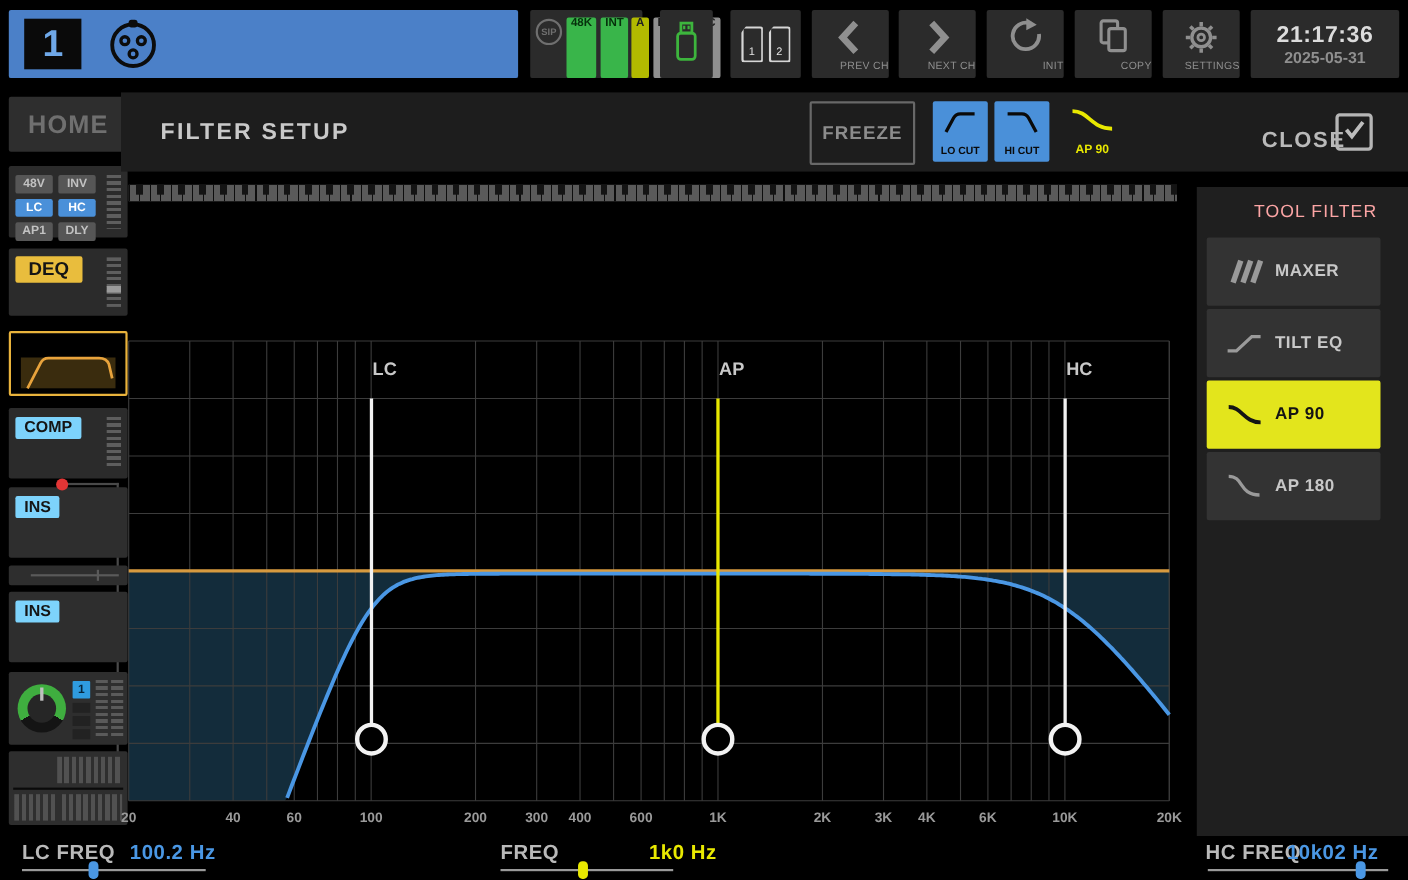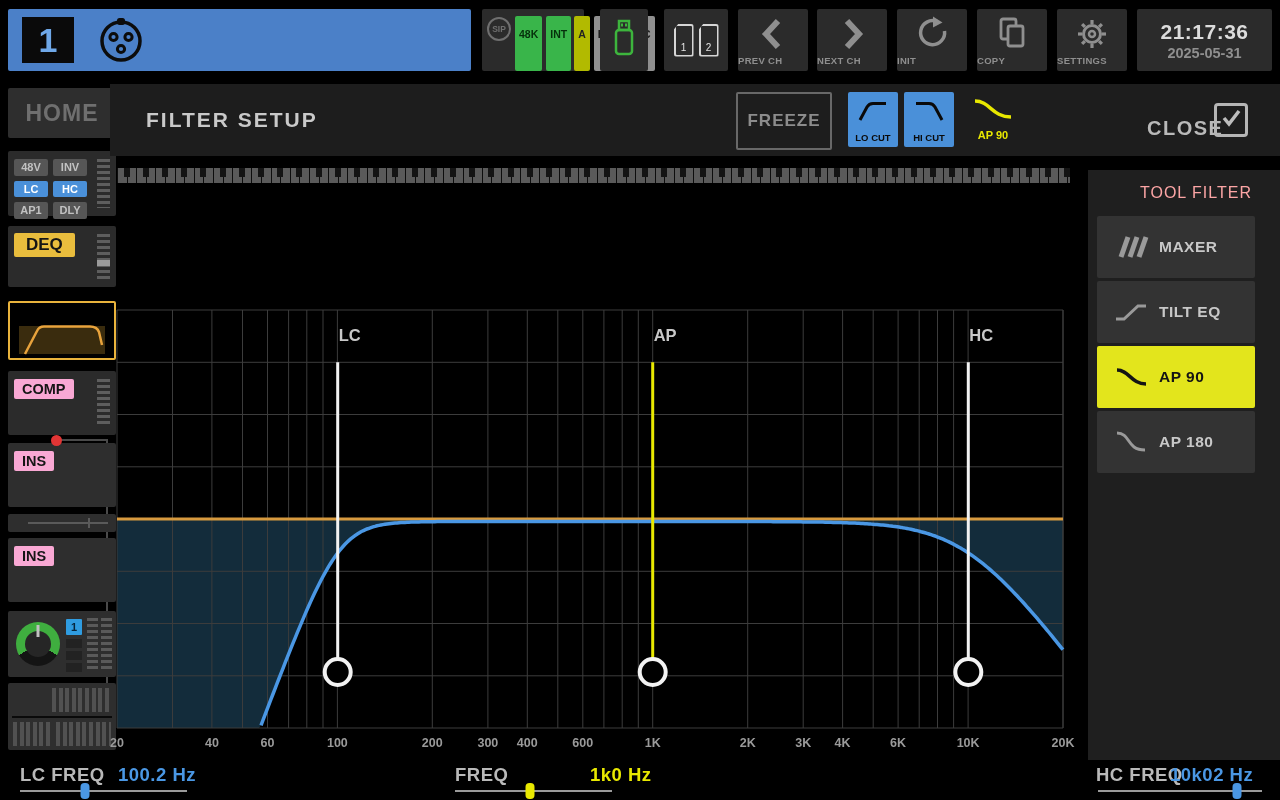--- a/index.html
+++ b/index.html
@@ -8,49 +8,49 @@
   #screen{position:relative;width:1280px;height:800px;background:#000}
 
   
   .tile{position:absolute;top:9px;height:62px;background:#2b2b2b;border-radius:2px}
   .ch-header{position:absolute;left:8px;top:9px;width:463px;height:62px;background:#4b80c8;border-radius:2px;display:flex;align-items:center}
   .ch-num{width:52px;height:46px;background:#0a0a0a;margin-left:14px;display:flex;align-items:center;justify-content:center;font-size:34px;font-weight:bold;color:#6fa8e8}
   .xlr{margin-left:24px;display:flex}
   .status-tile{left:482px;width:102px;padding:7px 0 0 33px;display:flex;flex-direction:row;gap:3px}
   .sip{position:absolute;left:5px;top:8px;width:24px;height:24px;border:2px solid #6f6f6f;border-radius:50%;color:#6f6f6f;font-size:8.5px;font-weight:bold;display:flex;align-items:center;justify-content:center}
   .srow{display:flex;gap:4px}
-  .badge{font-size:10.5px;font-weight:bold;padding:13px 4px;border-radius:2px;line-height:1}
+  .badge{font-size:10.5px;font-weight:bold;padding:0 4px;border-radius:2px;line-height:1}
   .bg-green{background:#39b54a;color:#06300c}
   .bg-olive{background:#b2ba00;color:#222}
   .bg-gray{background:#8f8f8f;color:#1a1a1a}
   .usb-tile{left:600px;width:48px;display:flex;align-items:center;justify-content:center}
   .cards-tile{left:664px;width:64px;display:flex;align-items:center;justify-content:center;gap:5px}
   .card{width:20px;height:33px;border:2px solid #d6d6d6;border-radius:3px;clip-path:polygon(0 20%,25% 0,100% 0,100% 100%,0 100%);display:flex;align-items:flex-end;justify-content:center;font-size:10px;color:#e3e3e3;padding-bottom:2px}
   .nav-tile{width:70px;display:flex;justify-content:center;padding-top:7px}
-  .nav-tile .lbl{position:absolute;bottom:5px;width:100%;text-align:left;font-size:9.5px;font-weight:bold;color:#8f8f8f;letter-spacing:.3px}
+  .nav-tile .lbl{position:absolute;bottom:5px;width:100%;text-align:right;font-size:9.5px;font-weight:normal;color:#8f8f8f;letter-spacing:.3px}
   .t-prev{left:738px}.t-next{left:817px}.t-init{left:897px}.t-copy{left:977px}.t-set{left:1057px}
   .clock-tile{left:1137px;width:135px;display:flex;flex-direction:column;align-items:center;justify-content:center;gap:1px}
   .time{font-size:21px;font-weight:bold;color:#dcdcdc;letter-spacing:.5px}
   .date{font-size:14.5px;color:#8f8f8f;font-weight:bold}
 
   
   #sidebar{position:absolute;left:0;top:80px;width:110px;height:680px}
   .sp{position:absolute;left:8px;width:108px;background:#2b2b2b;border-radius:2px}
   .sp-home{top:8px;height:50px;display:flex;align-items:center;justify-content:center;font-size:23px;font-weight:bold;color:#6f6f6f;letter-spacing:1px;background:#2e2e2e}
   .sp-cfg{top:71px;height:65px}
   .cfg{display:grid;grid-template-columns:34px 34px;gap:5px 5px;padding:8px 0 12px 6px}
   .cb{font-size:11px;font-weight:bold;text-align:center;padding:2px 1px;border-radius:2px;background:#565656;color:#c2c2c2;line-height:1.15}
   .cb-blue{background:#4a90d9;color:#fff}
   .meter{position:absolute;right:6px;top:8px;bottom:8px;width:13px;background:repeating-linear-gradient(180deg,#5e5e5e 0 3px,rgba(0,0,0,0) 3px 6px)}
   .sp-deq{top:146px;height:61px}
   .deq-badge{position:absolute;left:6px;top:7px;background:#e9bd3d;color:#151515;font-size:17px;font-weight:bold;padding:2px 12px;border-radius:2px}
   .meter-hot{position:absolute;right:6px;top:34px;width:13px;height:6px;background:#9b9b9b}
   .sp-thumb{top:221px;height:59px;background:#000;border:2.5px solid #e9b33c;display:flex;align-items:center;justify-content:center}
   .sp-comp{top:291px;height:64px}
-  .gray-badge{position:absolute;left:6px;top:8px;background:#f9a8d4;color:#151515;font-weight:bold;padding:2px 8px;border-radius:2px;font-size:14.5px}
+  .gray-badge{position:absolute;left:6px;top:8px;background:#7dd3fc;color:#151515;font-weight:bold;padding:2px 8px;border-radius:2px;font-size:14.5px}
   .red-dot{position:absolute;left:51px;top:355px;width:11px;height:11px;border-radius:50%;background:#e23535;z-index:3}
   .wire{position:absolute;background:#4a4a4a}
   .w-h{left:60px;top:359px;width:48px;height:2px}
   .w-v{left:106px;top:359px;width:2px;height:249px}
   .w-b{left:92px;top:606px;width:16px;height:2px}
   .sp-ins1{top:363px;height:64px;background:#2e2e2e}
   .sp-srow{top:434px;height:18px;background:#2e2e2e}
   .sp-srow .line{position:absolute;left:20px;right:8px;top:8px;height:2px;background:#5a5a5a}
   .sp-srow .tick{position:absolute;right:26px;top:4px;width:2px;height:10px;background:#5a5a5a}
   .sp-ins2{top:458px;height:64px;background:#2e2e2e}

